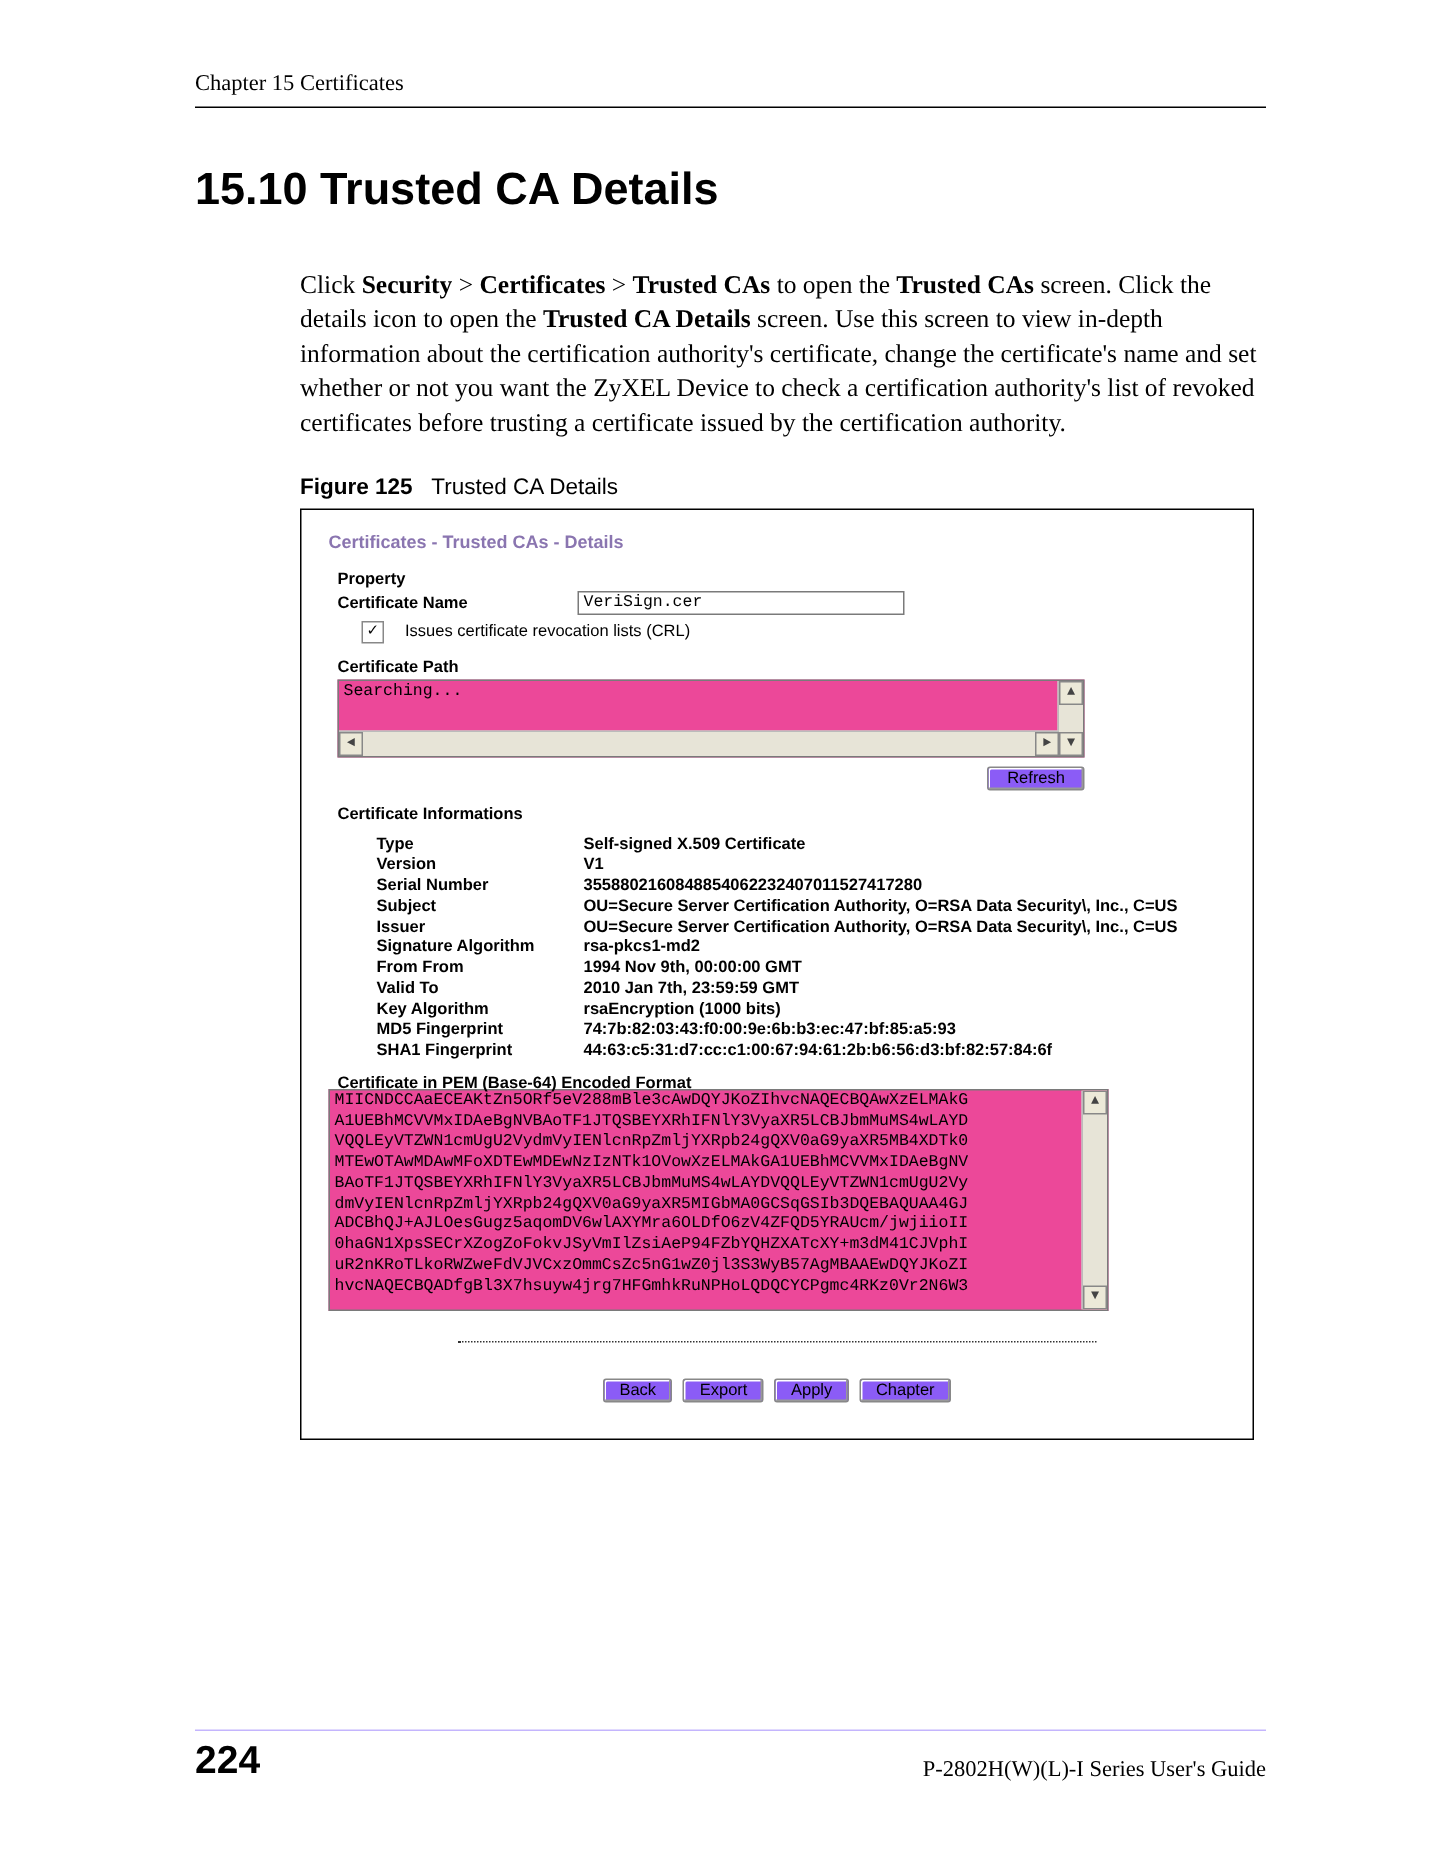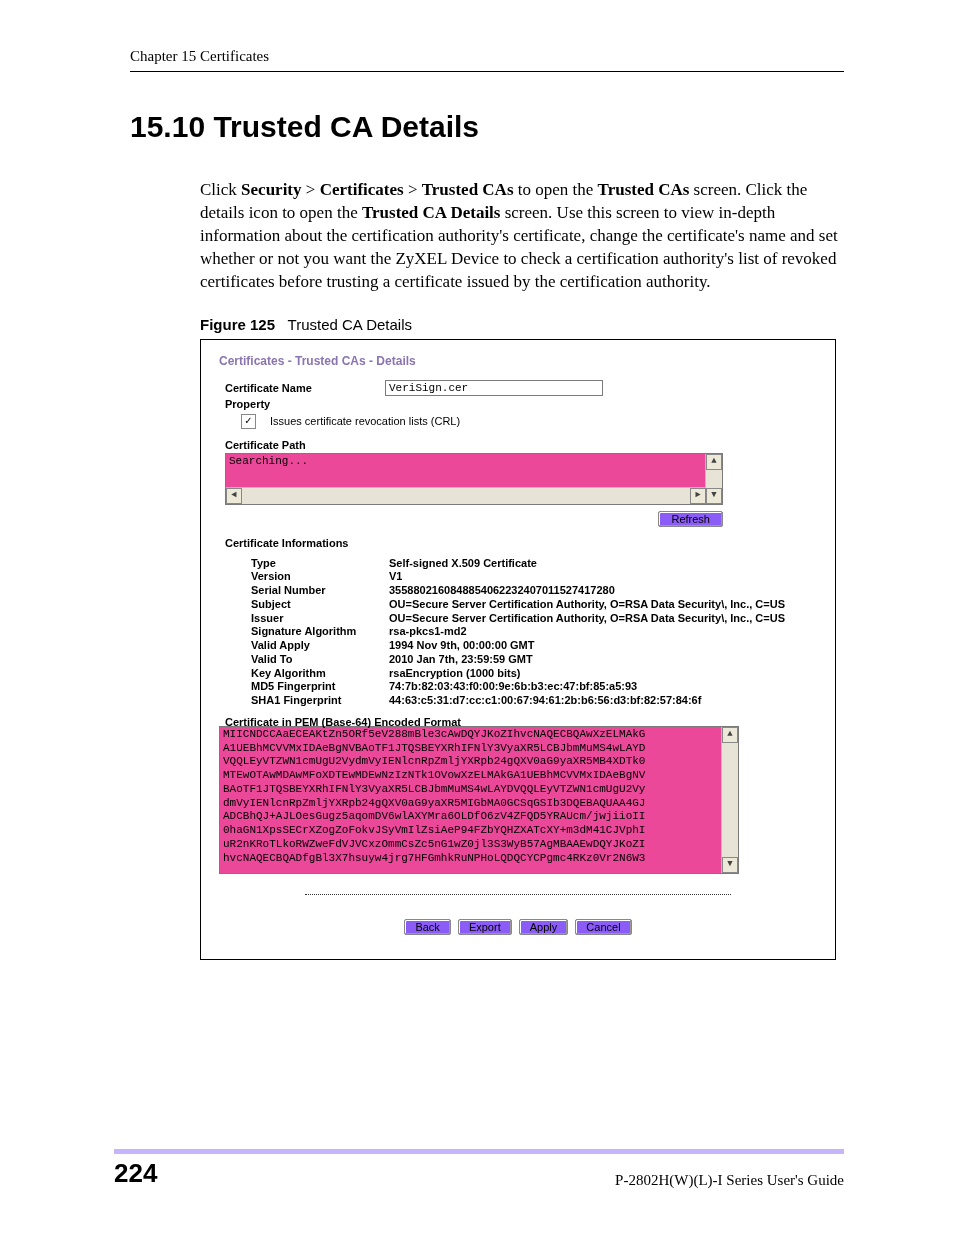--- a/index.html
+++ b/index.html
@@ -210,24 +210,24 @@
     font-size: 11px;
     line-height: 1.25;
   }
   .btn-row {
     text-align: center;
     margin-top: 22px;
   }
   .btn-row .ui-btn { margin: 0 2px; padding: 1px 10px; }
   .footer {
     position: absolute;
-    left: 114px;
+    left: 130px;
     right: 110px;
     bottom: 46px;
-    border-top: 5px solid #c4b5fd;
+    border-top: 1px solid #c4b5fd;
     padding-top: 4px;
     display: flex;
     justify-content: space-between;
     align-items: flex-end;
   }
   .page-num {
     font-family: Arial, Helvetica, sans-serif;
     font-weight: bold;
     font-size: 26px;
   }
@@ -256,26 +256,26 @@
   <p class="figure-caption">
     <b>Figure 125</b>&nbsp;&nbsp;&nbsp;<span>Trusted CA Details</span>
   </p>
 
   <div class="screenshot-frame">
     <div class="ui">
 
       <div class="ui-breadcrumb">Certificates - Trusted CAs - Details</div>
 
       <div class="ui-row">
+        <div class="ui-label-col">Property</div>
+      </div>
+
+      <div class="ui-row">
         <div class="ui-label-col">Certificate Name</div>
         <input class="ui-input-text" value="VeriSign.cer" style="">
-      </div>
-
-      <div class="ui-row">
-        <div class="ui-label-col">Property</div>
       </div>
       <div class="ui-prop-row">
         <span class="ui-chk">✓</span>
         <span class="ui-plain">Issues certificate revocation lists (CRL)</span>
       </div>
 
       <div class="ui-section-label">Certificate Path</div>
       <div class="ui-textarea path-box">
         <div class="content">Searching...</div>
         <div class="vscroll">
@@ -314,21 +314,21 @@
           </div>
         <div class="info-row">
             <div class="k">Issuer</div>
             <div class="v">OU=Secure Server Certification Authority, O=RSA Data Security\, Inc., C=US</div>
           </div>
         <div class="info-row">
             <div class="k">Signature Algorithm</div>
             <div class="v">rsa-pkcs1-md2</div>
           </div>
         <div class="info-row">
-            <div class="k">Valid Apply</div>
+            <div class="k">From From</div>
             <div class="v">1994 Nov 9th, 00:00:00 GMT</div>
           </div>
         <div class="info-row">
             <div class="k">Valid To</div>
             <div class="v">2010 Jan 7th, 23:59:59 GMT</div>
           </div>
         <div class="info-row">
             <div class="k">Key Algorithm</div>
             <div class="v">rsaEncryption (1000 bits)</div>
           </div>
@@ -359,21 +359,21 @@
           <div class="arrow" style="bottom:0">▼</div>
         </div>
       </div>
 
       <div class="dotted-sep"></div>
 
       <div class="btn-row">
         <button class="ui-btn">Back</button>
         <button class="ui-btn">Export</button>
         <button class="ui-btn">Apply</button>
-        <button class="ui-btn">Cancel</button>
+        <button class="ui-btn">Chapter</button>
       </div>
 
     </div>
   </div>
 
   <div class="footer">
     <div class="page-num">224</div>
     <div class="guide-name">P-2802H(W)(L)-I Series User's Guide</div>
   </div>
 

